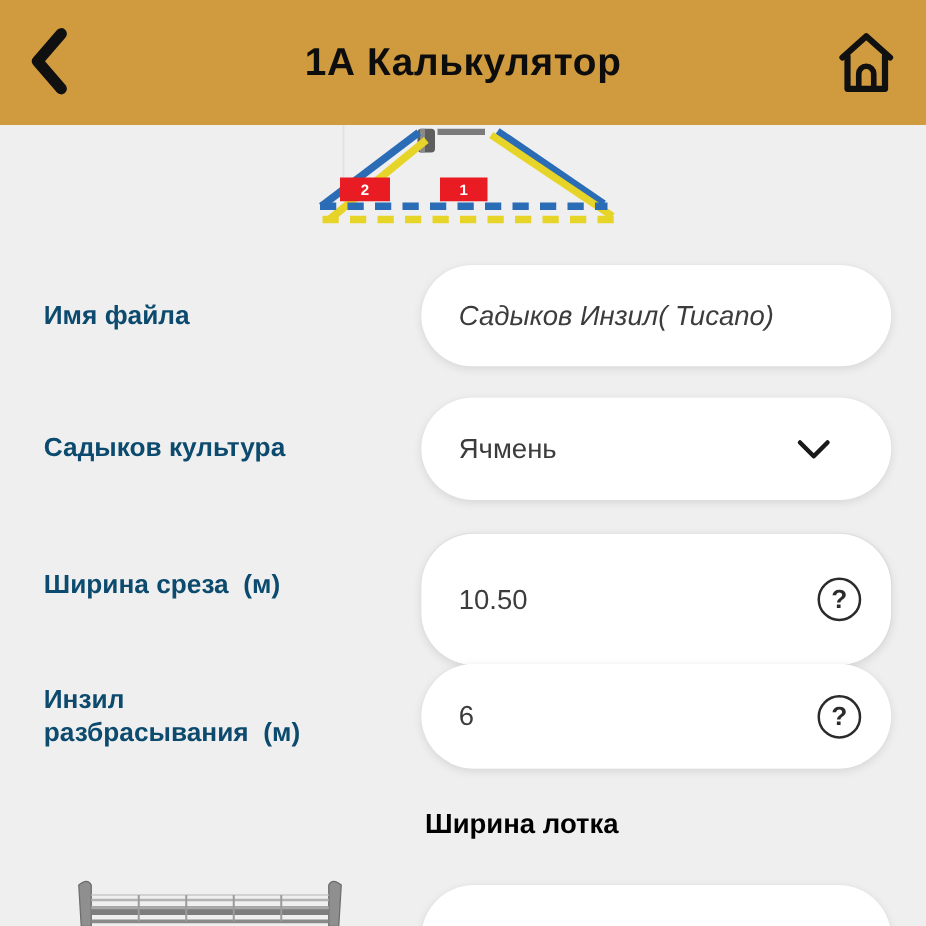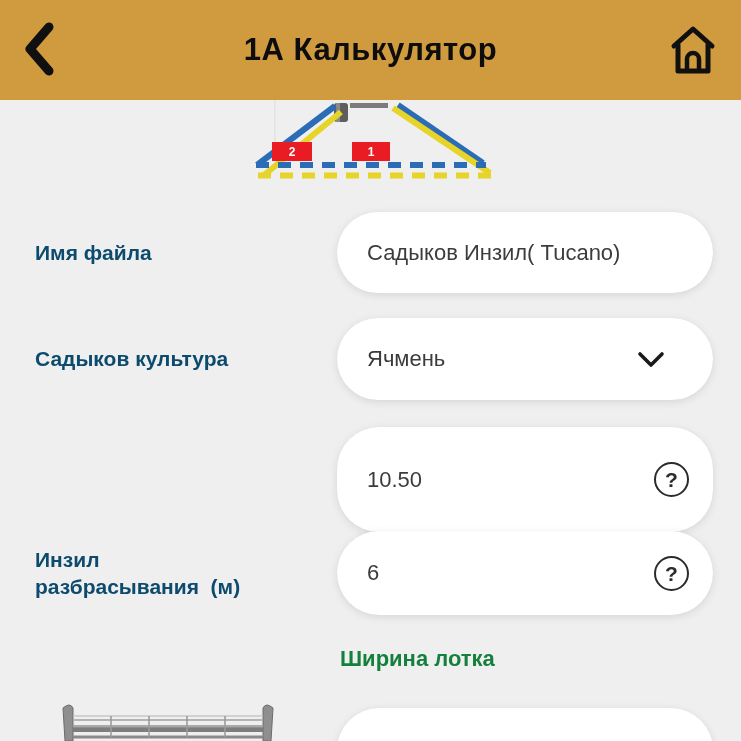--- a/index.html
+++ b/index.html
@@ -45,21 +45,21 @@
   .pill .val{font-size:22px;color:#3c3c3c;flex:1;white-space:nowrap;overflow:hidden;}
   .help{
     width:35px;height:35px;border-radius:50%;
     border:2.6px solid #2b2b2b;box-sizing:border-box;
     display:flex;align-items:center;justify-content:center;
     font-size:21px;font-weight:700;color:#2b2b2b;background:none;
     cursor:pointer;flex:0 0 auto;padding:0;line-height:1;
   }
   .section-label{
     position:absolute;left:340px;top:646px;
-    font-size:22px;font-weight:700;color:#15803d;
+    font-size:22px;font-weight:700;color:#000000;
   }
   .machine{position:absolute;left:60px;top:700px;}
   .pill.bottom{top:708px;height:84px;}
 </style>
 </head>
 <body>
 
 <div class="app">
 
   <div class="header">
@@ -103,34 +103,35 @@
         <text x="292" y="56" text-anchor="middle" font-size="12" font-weight="bold" fill="#fff" font-family="Liberation Sans, sans-serif">2</text>
       </g>
       <g>
         <rect x="352" y="42" width="38" height="19" style="fill:var(--marker_red,#E91B23)"></rect>
         <text x="371" y="56" text-anchor="middle" font-size="12" font-weight="bold" fill="#fff" font-family="Liberation Sans, sans-serif">1</text>
       </g>
     </svg>
   </div>
 
   <div class="flabel" style="top:212px;height:81px;">Имя файла</div>
-  <div class="pill" style="top:212px;height:81px;">
+  <div class="pill" style="top:212px;height:81px;font-style:italic;">
     <span class="val">Садыков Инзил( Tucano)</span>
   </div>
 
   <div class="flabel" style="top:318px;height:82px;">Садыков культура</div>
   <div class="pill" style="top:318px;height:82px;cursor:pointer;gap:32px;">
     <span class="val">Ячмень</span>
     <span style="margin-right:24px;display:flex;">
       <svg width="28" height="17" viewBox="0 0 28 17">
         <polyline points="3,3 14,14 25,3" fill="none" stroke="#1a1a1a" stroke-width="3.6" stroke-linecap="round" stroke-linejoin="round"></polyline>
       </svg>
     </span>
   </div>
 
+  <div class="flabel" style="top:427px;height:81px;">Ширина среза  (м)</div>
   <div class="pill" style="top:427px;height:105px;">
     <span class="val">10.50</span>
     <button class="help">
       <span>?</span>
     </button>
   </div>
 
   <div class="flabel" style="top:531px;height:84px;">Инзил
 разбрасывания  (м)</div>
   <div class="pill" style="top:531px;height:84px;">

